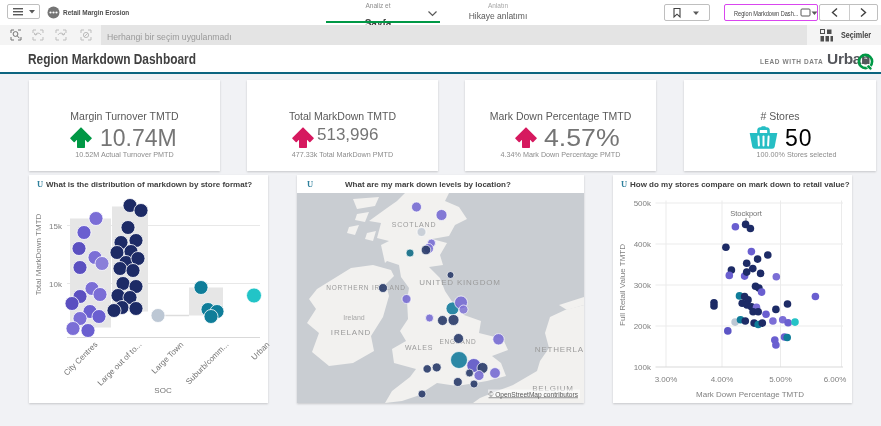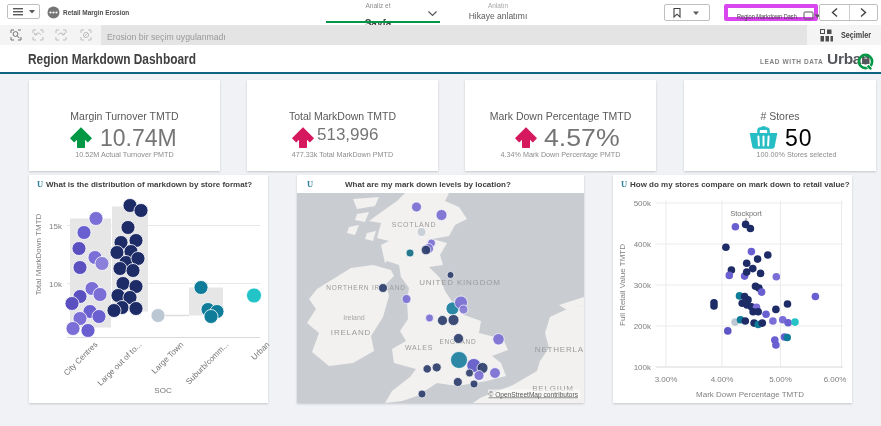--- a/index.html
+++ b/index.html
@@ -54,21 +54,21 @@
   <div style="font-size:6.5px;color:#a6a6a6;">Anlatın</div>
   <div style="font-size:8.5px;color:#595959;margin-top:2px;">Hikaye anlatımı</div>
 </div>
 
 <div class="abs" style="left:664px;top:4px;width:46px;height:17px;background:#fff;border:1px solid #bfbfbf;border-radius:2px;">
   <svg width="44" height="15" style="position:absolute;left:0;top:0">
     <path d="M9 3.5 L15 3.5 L15 12 L12 9.2 L9 12 Z" fill="none" stroke="#404040" stroke-width="1.1"></path>
     <path d="M28 6.5 L34 6.5 L31 10 Z" fill="#595959"></path>
   </svg>
 </div>
-<div class="abs" style="left:724px;top:4px;width:94px;height:17px;background:#fff;border:4px solid #d946ef;border-radius:2px;">
+<div class="abs" style="left:724px;top:4px;width:94px;height:17px;background:#fff;border:1px solid #d946ef;border-radius:2px;">
   <div style="position:absolute;left:9px;top:4px;font-size:8px;color:#404040;white-space:nowrap;transform:scaleX(0.7);transform-origin:left;">Region Markdown Dash...</div>
   <svg width="92" height="15" style="position:absolute;left:0;top:0">
     <rect x="76" y="4" width="9" height="7" rx="1" fill="none" stroke="#595959" stroke-width="1"></rect>
     <path d="M86.5 6.5 L92.5 6.5 L89.5 10 Z" fill="#595959"></path>
   </svg>
 </div>
 <div class="abs" style="left:819px;top:4px;width:59px;height:17px;background:#fff;border:1px solid #bfbfbf;border-radius:2px;">
   <div style="position:absolute;left:29px;top:0;width:1px;height:15px;background:#ccc;"></div>
   <svg width="57" height="15" style="position:absolute;left:0;top:0">
     <path d="M17 3.5 L12.5 7.5 L17 11.5" stroke="#404040" stroke-width="1.4" fill="none"></path>
@@ -93,21 +93,21 @@
   <g stroke="#bdbdbd" fill="none" stroke-width="1" transform="translate(45,0)">
     <path d="M1 1 L4 1 M8 1 L11 1 M1 1 L1 4 M1 8 L1 11 M1 11 L4 11 M8 11 L11 11 M11 1 L11 4 M11 8 L11 11"></path>
     <path d="M9 6 C8 3.5, 4 3.5, 3 6 M9 6 L9.8 3.8 M9 6 L6.8 5.4"></path>
   </g>
   <g stroke="#bdbdbd" fill="none" stroke-width="1" transform="translate(70,0)">
     <path d="M1 1 L4 1 M8 1 L11 1 M1 1 L1 4 M1 8 L1 11 M1 11 L4 11 M8 11 L11 11 M11 1 L11 4 M11 8 L11 11"></path>
     <circle cx="6" cy="6" r="2.6"></circle>
     <path d="M4.2 7.8 L7.8 4.2"></path>
   </g>
 </svg>
-<div id="seltext" class="abs">Erosion bir seçim uygulanmadı</div>
+<div id="seltext" class="abs">Herhangi bir seçim uygulanmadı</div>
 <svg class="abs" style="left:820px;top:29px" width="13" height="13">
   <g fill="#4d4d4d">
     <rect x="0.5" y="0.5" width="4" height="4" fill="none" stroke="#4d4d4d"></rect>
     <rect x="7" y="0.5" width="4.5" height="4.5"></rect>
     <rect x="0.5" y="7" width="3.5" height="5.5"></rect>
     <rect x="5.5" y="7" width="3.5" height="5.5"></rect>
     <rect x="10.5" y="7" width="2.5" height="5.5"></rect>
   </g>
 </svg>
 <div class="abs" style="left:841px;top:30px;font-size:9px;font-weight:bold;color:#404040;transform:scaleX(0.8);transform-origin:left;">Seçimler</div>

